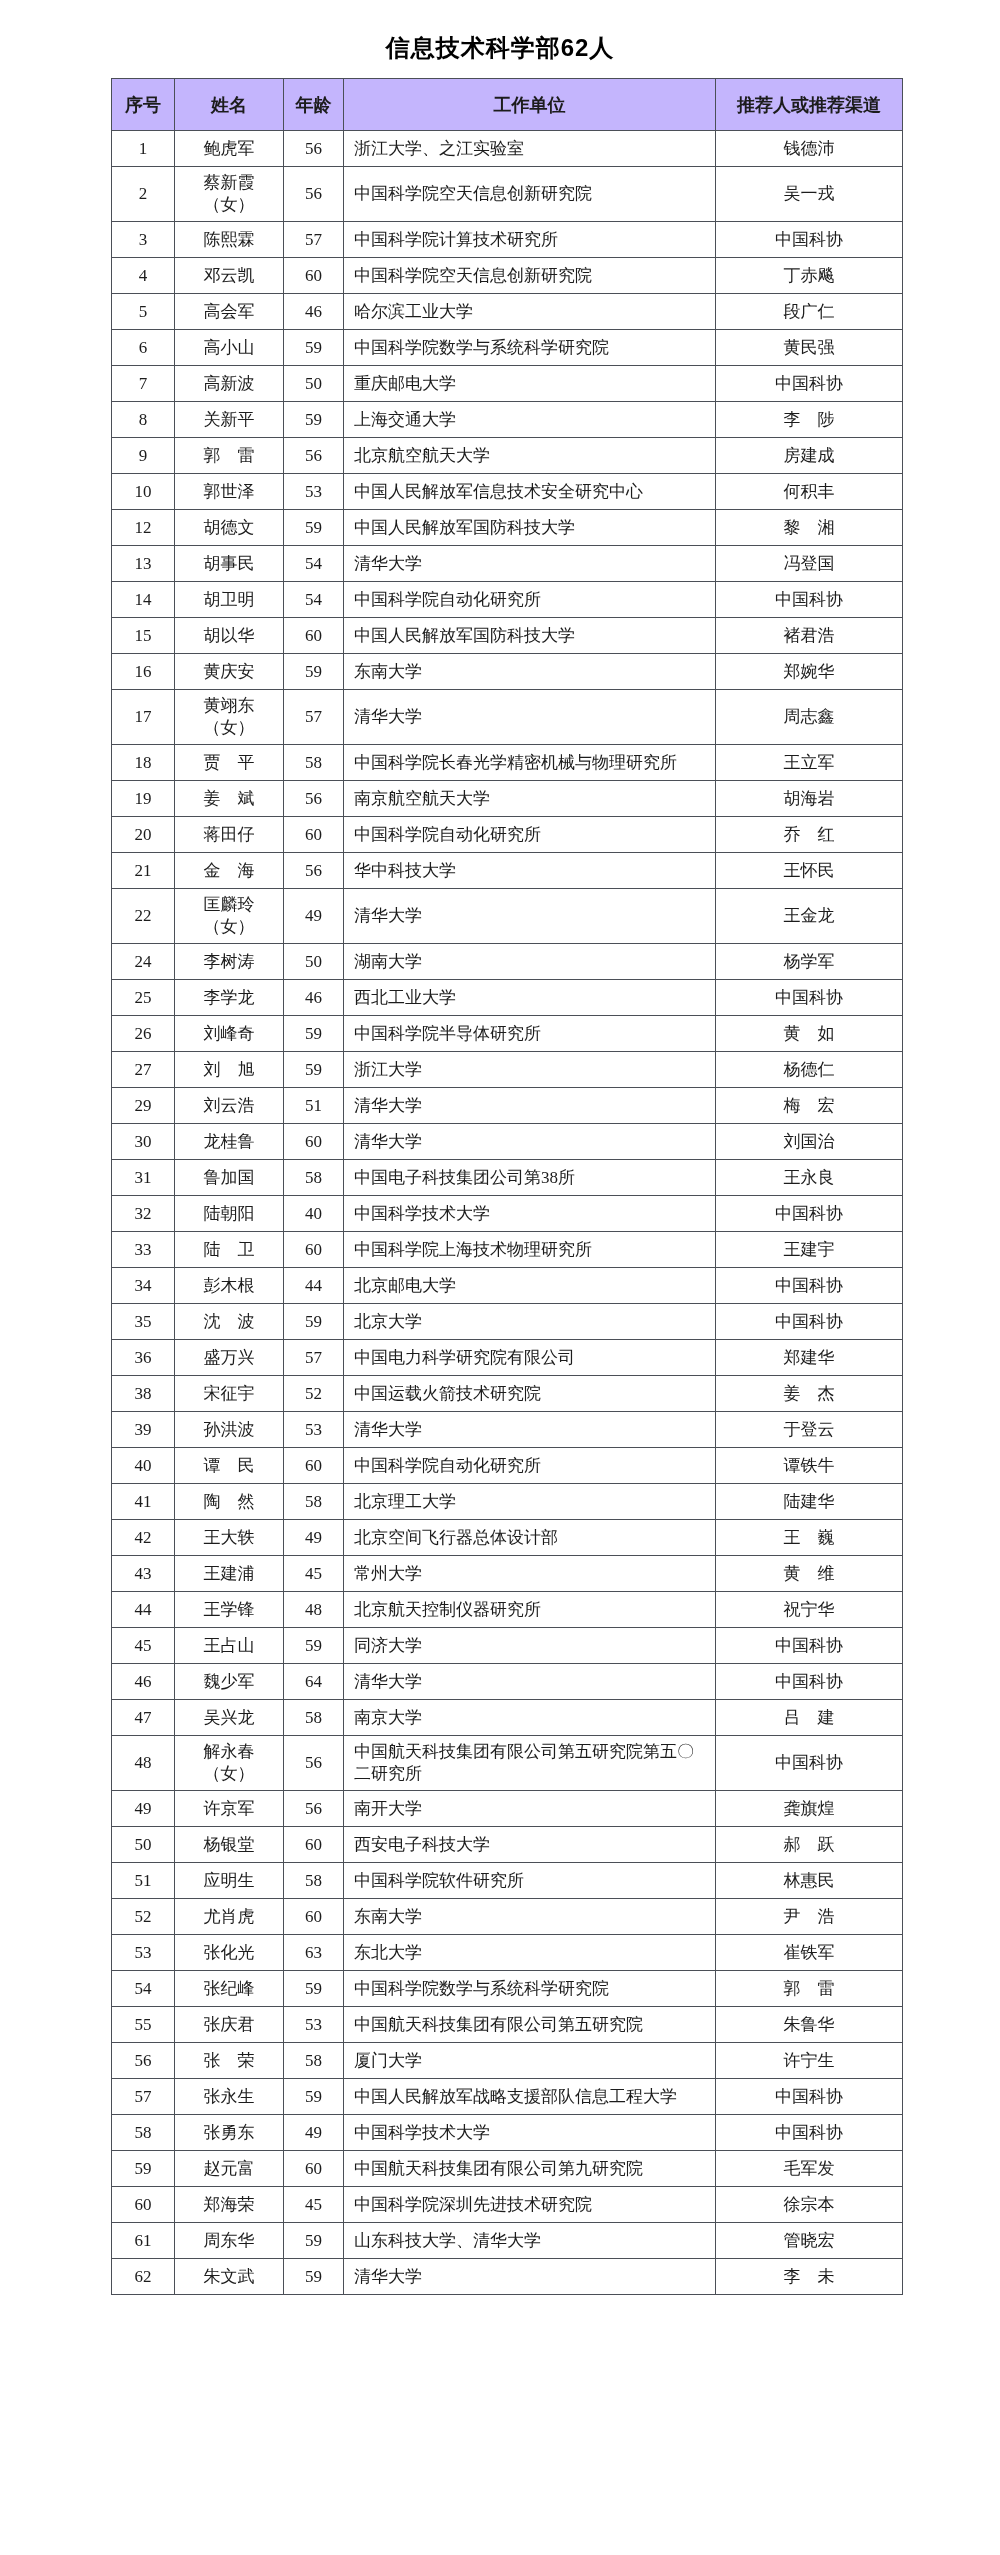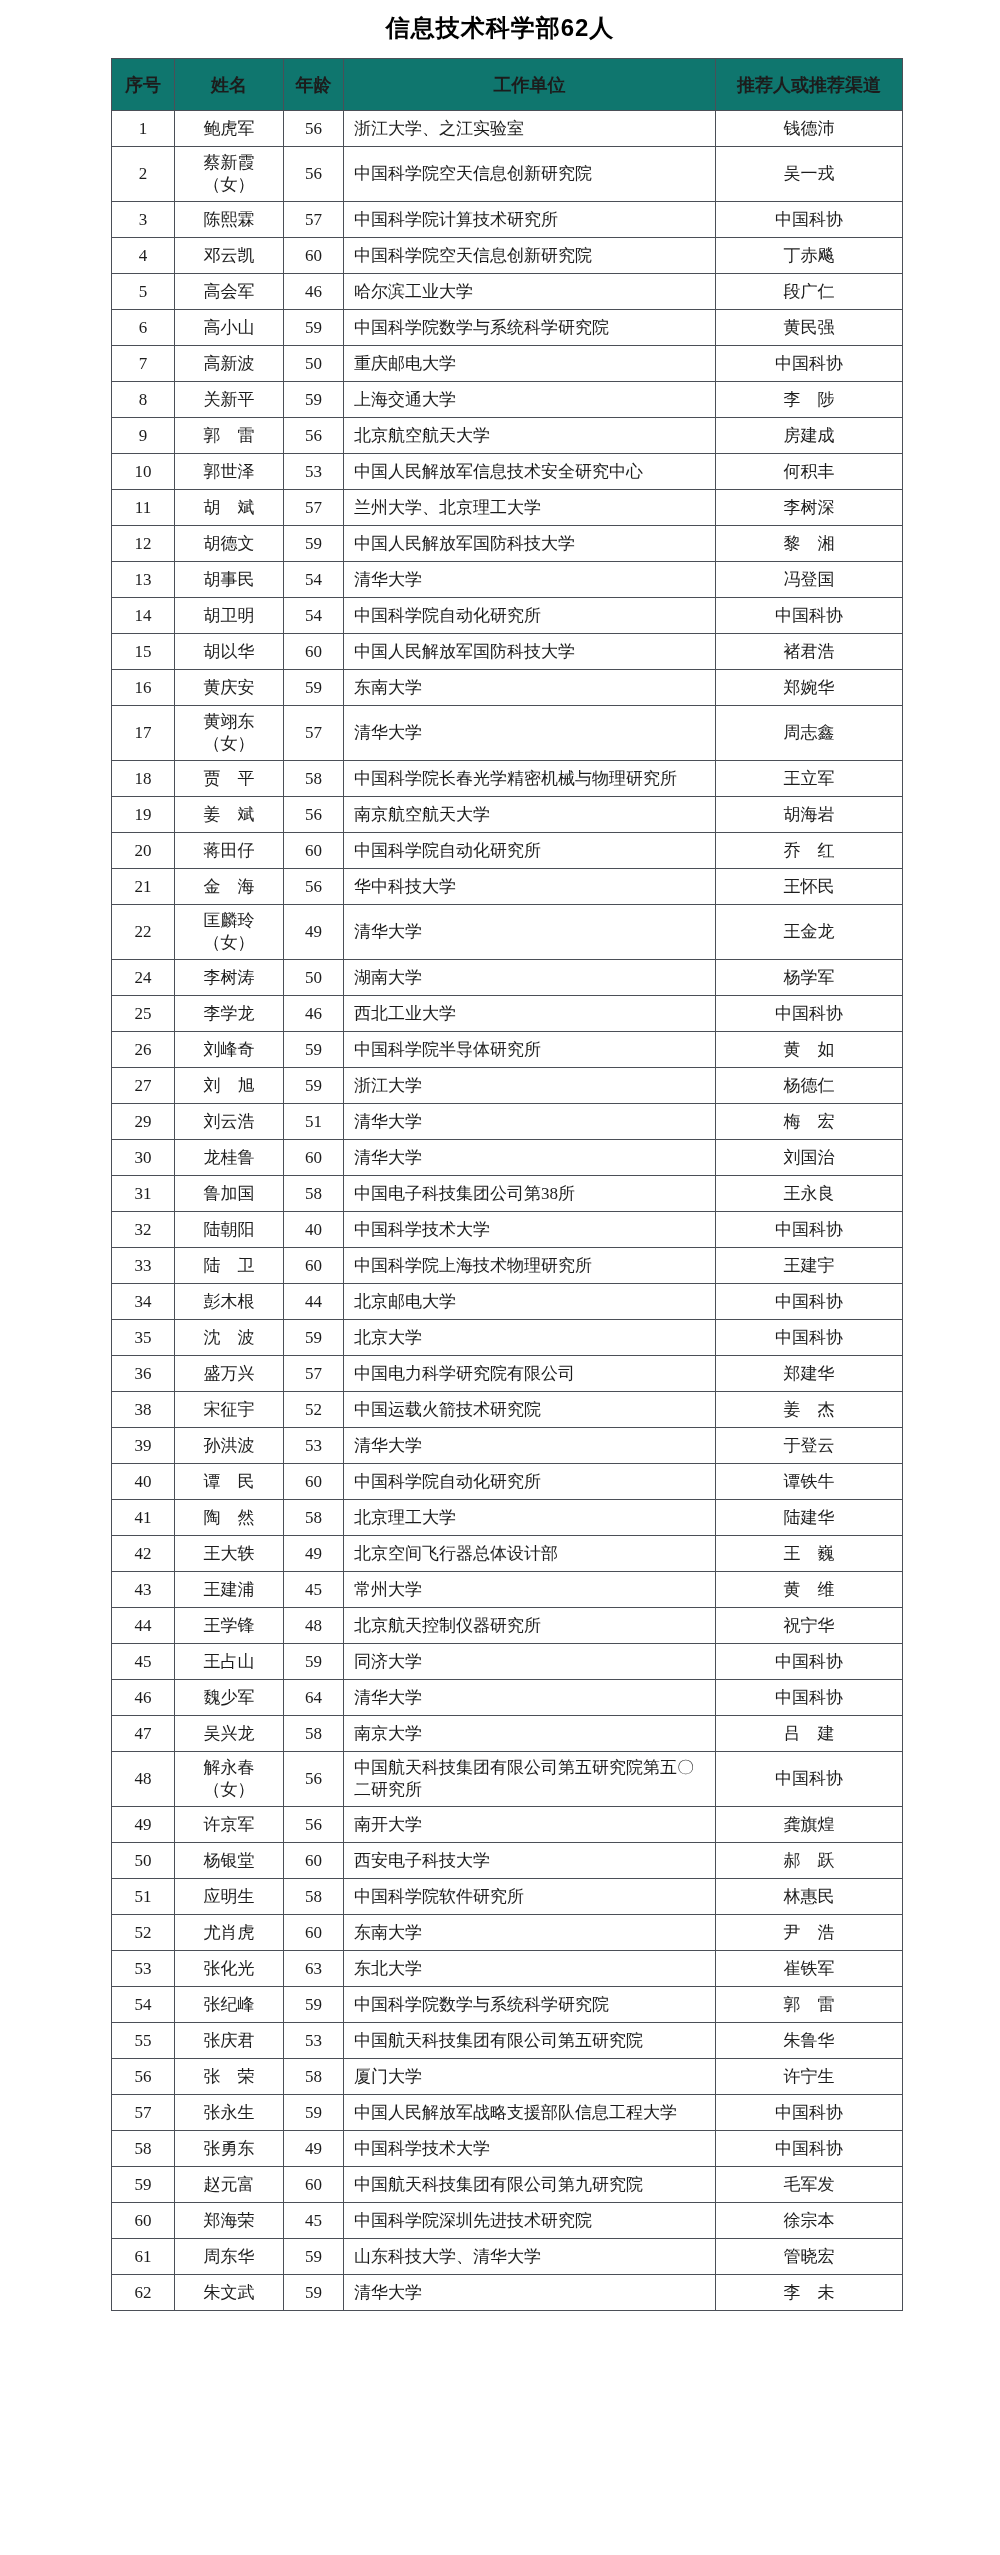--- a/index.html
+++ b/index.html
@@ -9,21 +9,21 @@
   }
   body {
     width: 1000px;
     height: 2555px;
     position: relative;
     font-family: "Liberation Serif", serif;
     color: #1c1c1c;
   }
   .page-title {
     margin: 0;
-    padding-top: 12px;
+    padding-top: 32px;
     text-align: center;
     font-family: "Liberation Sans", sans-serif;
     font-weight: bold;
     font-size: 24px;
     letter-spacing: 1px;
     color: #000000;
   }
   table.roster {
     border-collapse: collapse;
     table-layout: fixed;
@@ -46,21 +46,21 @@
     text-align: center;
     vertical-align: middle;
     color: #1c1c1c;
     overflow: hidden;
   }
   table.roster th {
     font-family: "Liberation Sans", sans-serif;
     font-weight: bold;
     font-size: 18px;
     height: 41px;
-    background: #0f766e;
+    background: #c4b5fd;
   }
   table.roster td { height: 25px; }
   table.roster td.cell-name { white-space: pre-line; }
   table.roster td.cell-unit {
     text-align: left;
     padding-left: 10px;
     padding-right: 8px;
   }
 </style>
 </head>
@@ -151,27 +151,20 @@
     <td class="cell-rec">房建成</td>
   </tr>
       <tr>
     <td class="cell-no">10</td>
     <td class="cell-name">郭世泽</td>
     <td class="cell-age">53</td>
     <td class="cell-unit">中国人民解放军信息技术安全研究中心</td>
     <td class="cell-rec">何积丰</td>
   </tr>
       <tr>
-    <td class="cell-no">11</td>
-    <td class="cell-name">胡　斌</td>
-    <td class="cell-age">57</td>
-    <td class="cell-unit">兰州大学、北京理工大学</td>
-    <td class="cell-rec">李树深</td>
-  </tr>
-      <tr>
     <td class="cell-no">12</td>
     <td class="cell-name">胡德文</td>
     <td class="cell-age">59</td>
     <td class="cell-unit">中国人民解放军国防科技大学</td>
     <td class="cell-rec">黎　湘</td>
   </tr>
       <tr>
     <td class="cell-no">13</td>
     <td class="cell-name">胡事民</td>
     <td class="cell-age">54</td>

